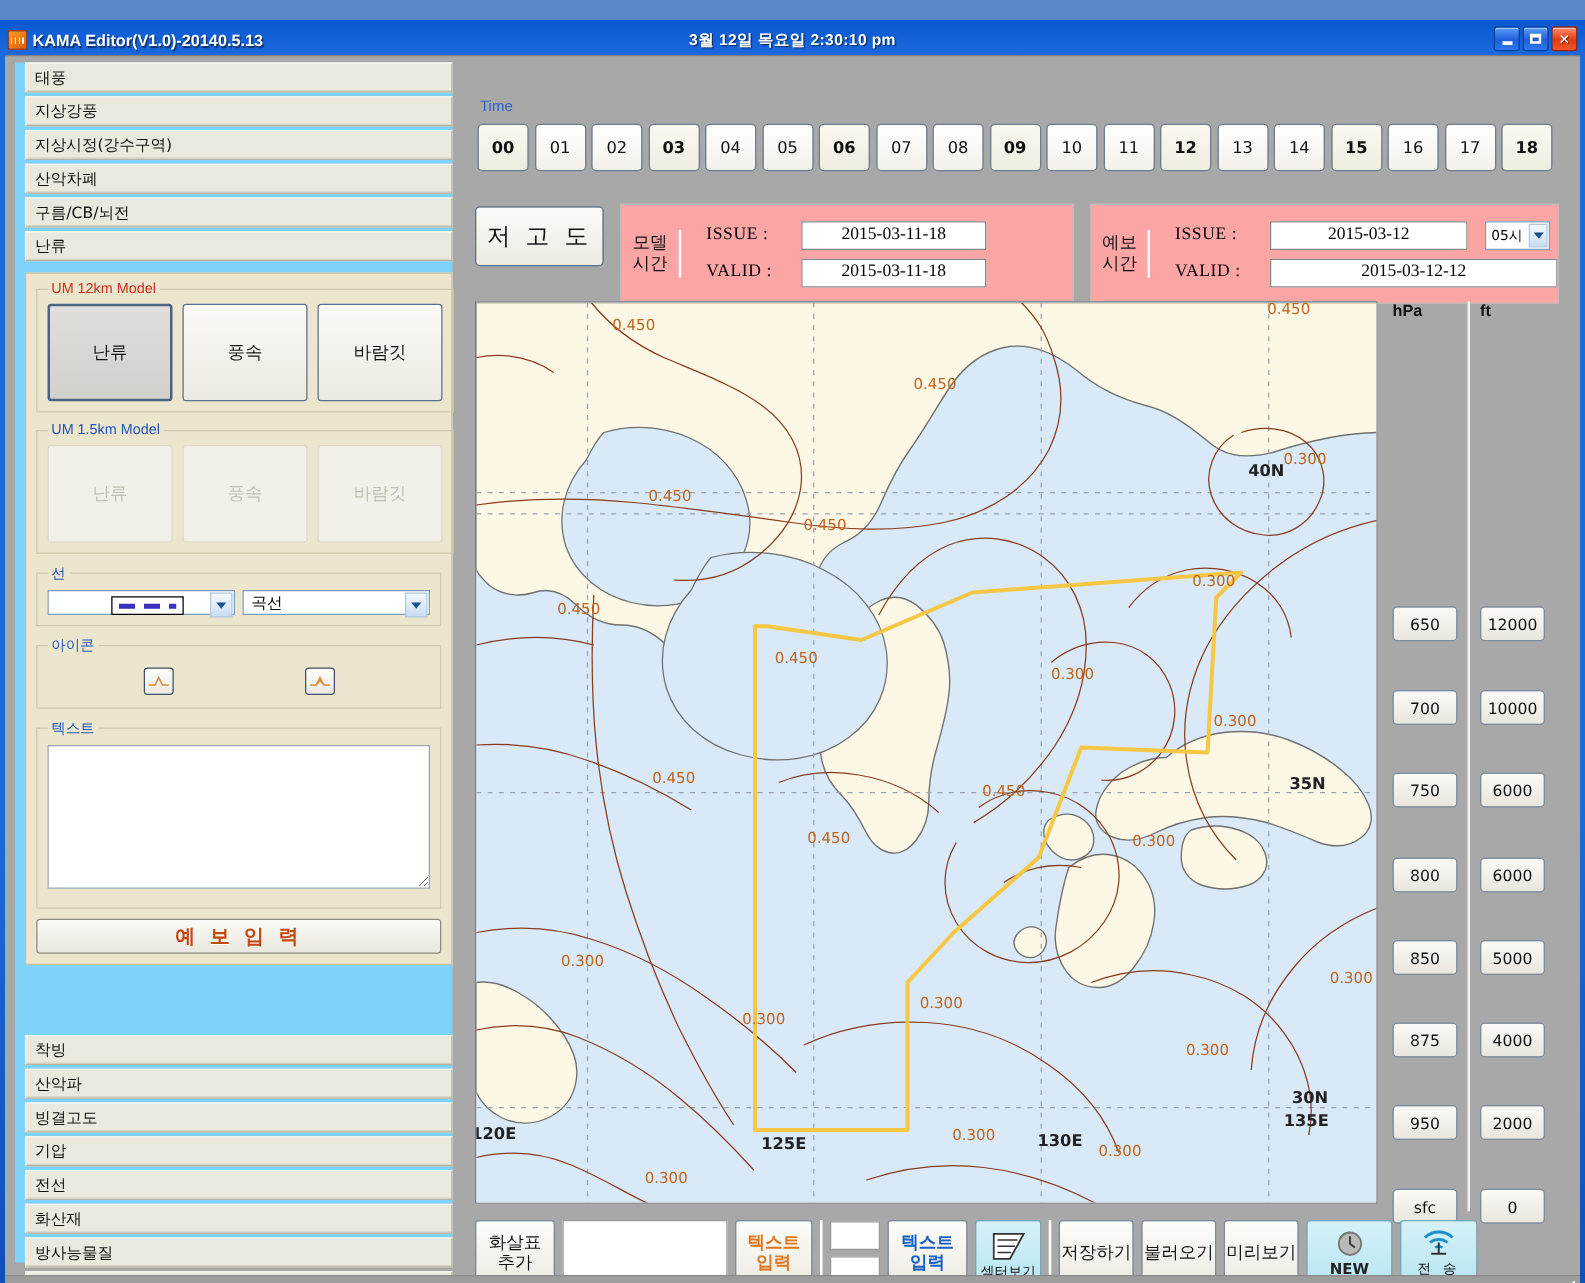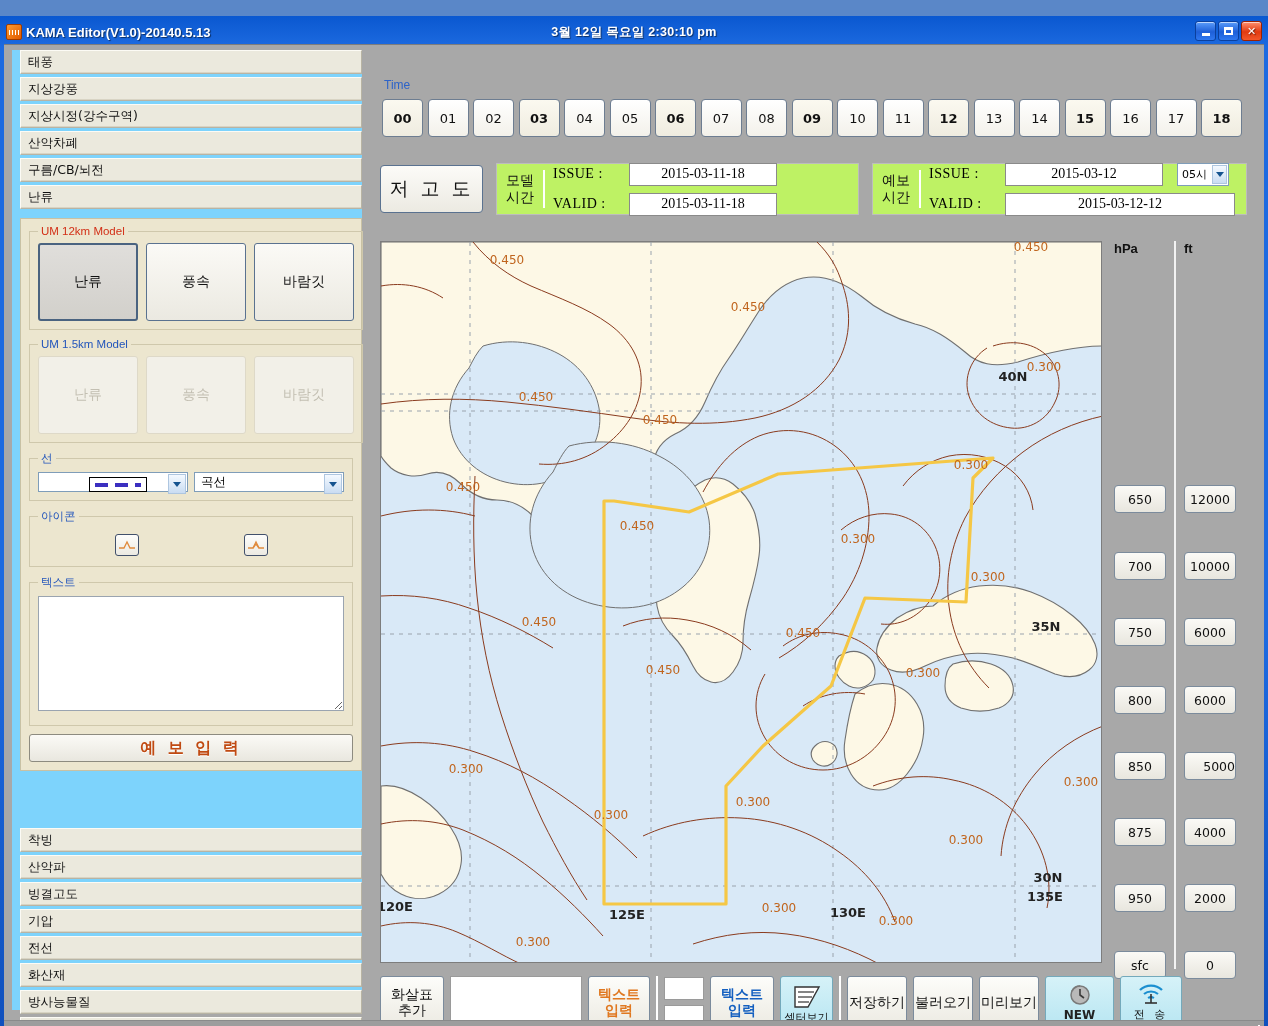--- a/index.html
+++ b/index.html
@@ -156,24 +156,24 @@
   #lowalt-btn {
     position:absolute; left:10px; top:120px; width:103px; height:48px;
     background:linear-gradient(to bottom,#fcfbf8,#eceae2);
     border:1px solid #5a7290; border-radius:4px;
     display:flex; align-items:center; justify-content:center;
     font-size:19px; letter-spacing:3px; color:#111;
     font-family:"DejaVu Sans","Liberation Sans",sans-serif;
     text-align:center;
   }
   .timebox {
-    position:absolute; top:118px; height:52px;
+    position:absolute; top:118px; height:80px;
     border:1px solid #bdbdbd;
-    background:#bef264;
-    display:flex; align-items:center;
+    background:#fca5a5;
+    display:flex; align-items:center;gap:12px;
   }
   #model-time-box { left:126px; width:363px; }
   #fcst-time-box  { left:502px; width:375px; }
   .tb-label {
     width:48px; text-align:center; font-size:14px; line-height:1.22; color:#111;
     font-family:"DejaVu Sans","Liberation Sans",sans-serif;
     border-right:2px solid #fff; margin-right:8px; padding:2px 0;
   }
   .tb-rows { display:flex; flex-direction:column; gap:7px; }
   .tb-line { display:flex; align-items:center; gap:8px; }
@@ -722,21 +722,21 @@
           </div>
           <div class="levelbtn" style="top: 311px; left: 4px;">
             <span>10000</span>
           </div>
           <div class="levelbtn" style="top: 377px; left: 4px;">
             <span>6000</span>
           </div>
           <div class="levelbtn" style="top: 445px; left: 4px;">
             <span>6000</span>
           </div>
-          <div class="levelbtn" style="top: 511px; left: 4px; justify-content: flex-end;">
+          <div class="levelbtn" style="top: 511px; left: 4px;">
             <span>5000</span>
           </div>
           <div class="levelbtn" style="top: 577px; left: 4px;">
             <span>4000</span>
           </div>
           <div class="levelbtn" style="top: 643px; left: 4px;">
             <span>2000</span>
           </div>
           <div class="levelbtn" style="top: 710px; left: 4px;">
             <span>0</span>

